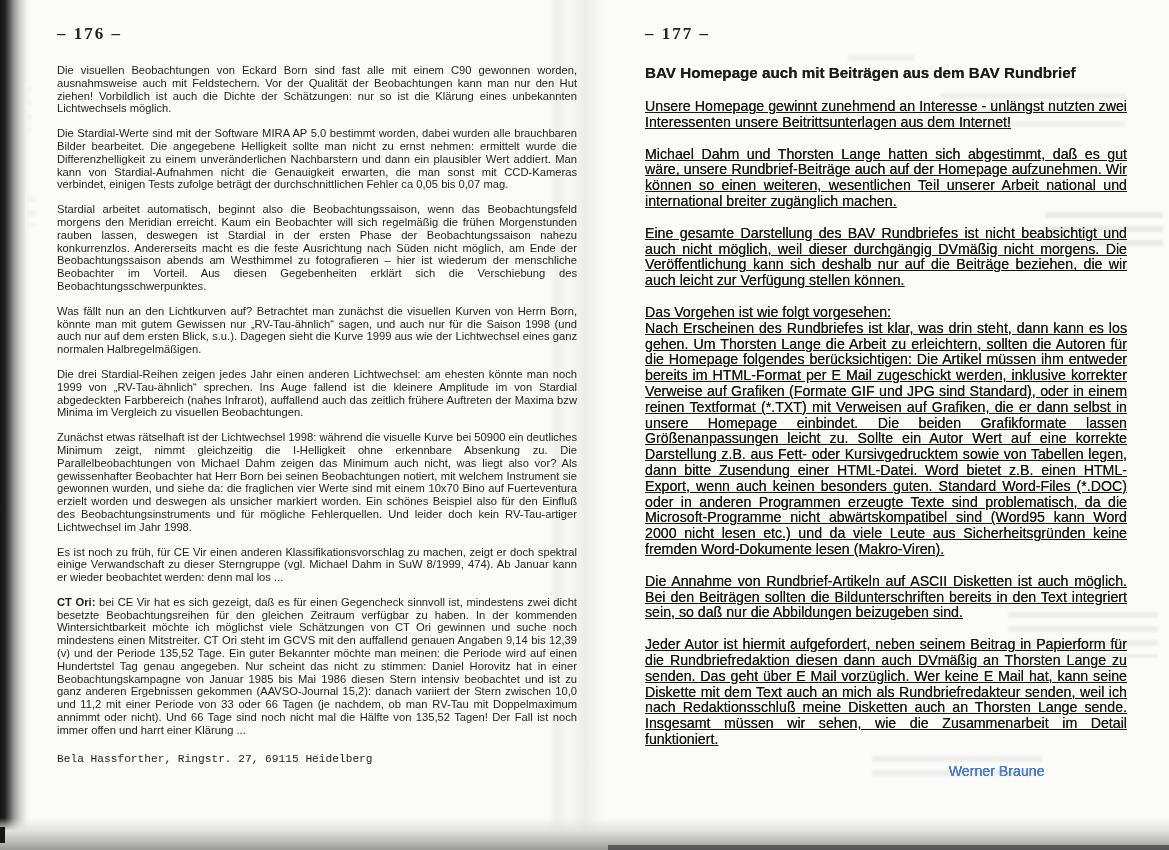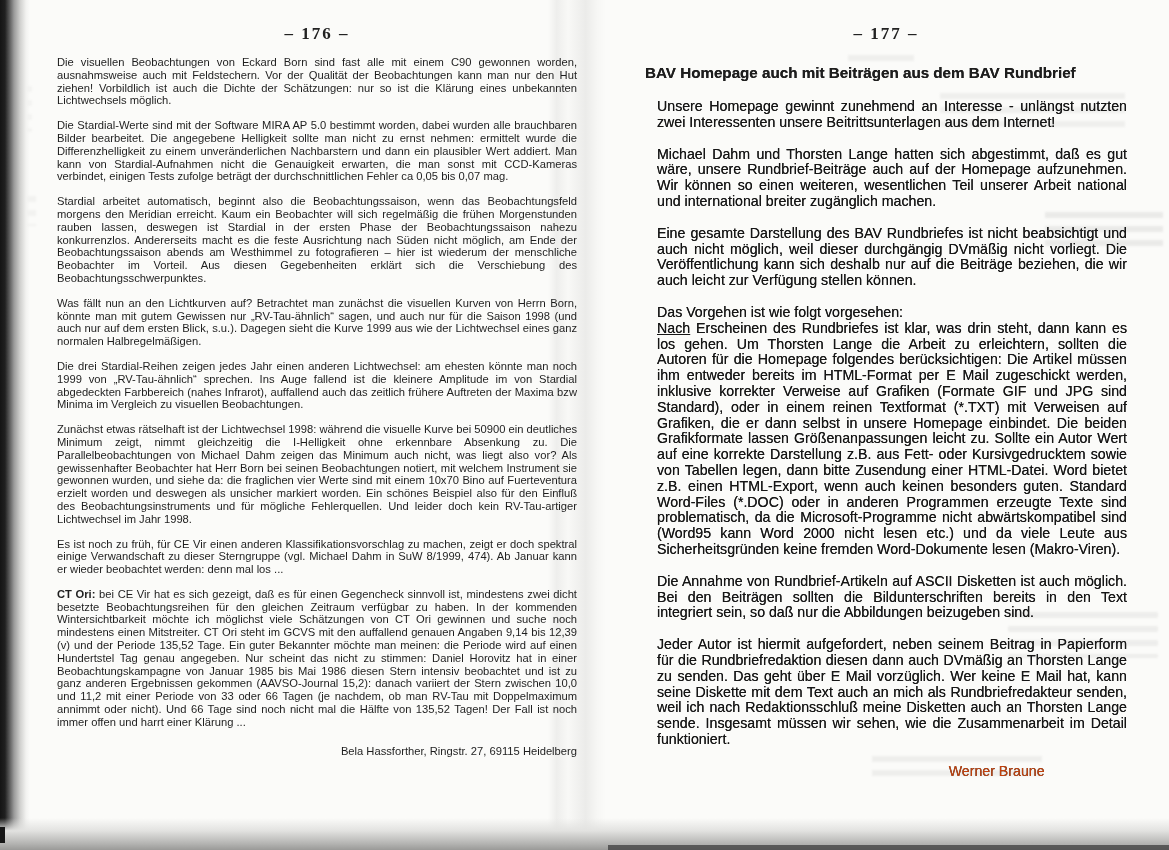--- a/index.html
+++ b/index.html
@@ -24,33 +24,33 @@
   .g2{left:940px;top:93px;width:185px;height:34px;opacity:.28;}
   .g3{left:1008px;top:612px;width:150px;height:46px;opacity:.32;}
   .g4{left:872px;top:756px;width:170px;height:28px;opacity:.3;}
   .g5{left:848px;top:55px;width:66px;height:12px;opacity:.28;}
   .g6{left:10px;top:196px;width:26px;height:30px;opacity:.22;transform:none;}
   .g7{left:12px;top:86px;width:20px;height:46px;opacity:.18;transform:none;}
   
   .page{position:absolute;z-index:2;}
   .page-left{left:57px;top:24px;width:520px;}
   .page-right{left:645px;top:24px;width:482px;}
-  .page-num{text-align:center;font-family:"Liberation Serif", serif;font-weight:bold;
-    font-size:17px;letter-spacing:2px;margin:0 0 12px 0;color:#222;}
+  .page-num{font-family:"Liberation Serif", serif;font-weight:bold;
+    font-size:17px;letter-spacing:2px;margin:0 0 20px 0;color:#222;}
   .body-left{font-size:11.2px;line-height:12.8px;text-align:justify;hyphens:auto;-webkit-hyphens:auto;}
   .body-left p{margin:12px 0 6px 0;}
   .lead{font-weight:bold;}
-  .address{margin-top:16px !important;text-align:right;}
+  .address{margin-top:16px !important;text-align:left;font-family:Liberation Mono, monospace;}
   .title-right{font-weight:bold;font-size:15.2px;margin:20px 0 18px 0;
     text-shadow:0 0 .4px rgba(10,10,10,.9);}
   .body-right{font-size:14.2px;line-height:15.8px;text-align:justify;hyphens:auto;-webkit-hyphens:auto;
     color:#161616;text-shadow:0 0 .4px rgba(10,10,10,.85);}
-  .body-right p{margin:0 0 16px 12px;}
+  .body-right p{margin:0 0 16px 0;text-decoration:underline;}
   .u{text-decoration:underline;}
-  .signature{padding-left:63%;font-size:14.2px;color:#c2410c;text-shadow:0 0 .4px rgba(10,10,10,.85);}
+  .signature{padding-left:63%;font-size:14.2px;color:#3b82f6;text-shadow:0 0 .4px rgba(10,10,10,.85);}
 </style>
 </head>
 <body>
 
 <div class="spine"></div>
 <div class="gutter-shadow"></div>
 <div class="bottom-band"></div>
 <div class="bottom-edge"></div>
 <div class="corner-notch"></div>
 
@@ -76,19 +76,19 @@
     <p class="address"><span>Bela Hassforther, Ringstr. 27, 69115 Heidelberg</span><br></p>
   </div>
 </div>
 
 <div class="page page-right">
   <div class="page-num">– 177 –</div>
   <div class="title-right">BAV Homepage auch mit Beiträgen aus dem BAV Rundbrief</div>
   <div class="body-right">
     <p>Unsere Homepage gewinnt zunehmend an Interesse - unlängst nutzten zwei Interessenten unsere Beitrittsunterlagen aus dem Internet!</p>
     <p>Michael Dahm und Thorsten Lange hatten sich abgestimmt, daß es gut wäre, unsere Rundbrief-Beiträge auch auf der Homepage aufzunehmen. Wir können so einen weiteren, wesentlichen Teil unserer Arbeit national und international breiter zugänglich machen.</p>
-    <p>Eine gesamte Darstellung des BAV Rundbriefes ist nicht beabsichtigt und auch nicht möglich, weil dieser durchgängig DVmäßig nicht vorliegt. Die Veröffentlichung kann sich deshalb nur auf die Beiträge beziehen, die wir auch leicht zur Verfügung stellen können.</p>
+    <p>Eine gesamte Darstellung des BAV Rundbriefes ist nicht beabsichtigt und auch nicht möglich, weil dieser durchgängig DVmäßig nicht morgens. Die Veröffentlichung kann sich deshalb nur auf die Beiträge beziehen, die wir auch leicht zur Verfügung stellen können.</p>
     <p><span>Das Vorgehen ist wie folgt vorgesehen:</span><br><span class="u">Nach</span><span> Erscheinen des Rundbriefes ist klar, was drin steht, dann kann es los gehen. Um Thorsten Lange die Arbeit zu erleichtern, sollten die Autoren für die Homepage folgendes berücksichtigen: Die Artikel müssen ihm entweder bereits im HTML-Format per E Mail zugeschickt werden, inklusive korrekter Verweise auf Grafiken (Formate GIF und JPG sind Standard), oder in einem reinen Textformat (*.TXT) mit Verweisen auf Grafiken, die er dann selbst in unsere Homepage einbindet. Die beiden Grafikformate lassen Größenanpassungen leicht zu. Sollte ein Autor Wert auf eine korrekte Darstellung z.B. aus Fett- oder Kursivgedrucktem sowie von Tabellen legen, dann bitte Zusendung einer HTML-Datei. Word bietet z.B. einen HTML-Export, wenn auch keinen besonders guten. Standard Word-Files (*.DOC) oder in anderen Programmen erzeugte Texte sind problematisch, da die Microsoft-Programme nicht abwärtskompatibel sind (Word95 kann Word 2000 nicht lesen etc.) und da viele Leute aus Sicherheitsgründen keine fremden Word-Dokumente lesen (Makro-Viren).</span></p>
     <p>Die Annahme von Rundbrief-Artikeln auf ASCII Disketten ist auch möglich. Bei den Beiträgen sollten die Bildunterschriften bereits in den Text integriert sein, so daß nur die Abbildungen beizugeben sind.</p>
     <p>Jeder Autor ist hiermit aufgefordert, neben seinem Beitrag in Papierform für die Rundbriefredaktion diesen dann auch DVmäßig an Thorsten Lange zu senden. Das geht über E Mail vorzüglich. Wer keine E Mail hat, kann seine Diskette mit dem Text auch an mich als Rundbriefredakteur senden, weil ich nach Redaktionsschluß meine Disketten auch an Thorsten Lange sende. Insgesamt müssen wir sehen, wie die Zusammenarbeit im Detail funktioniert.</p>
     <div class="signature">Werner Braune</div>
   </div>
 </div>
 
 </body></html>

